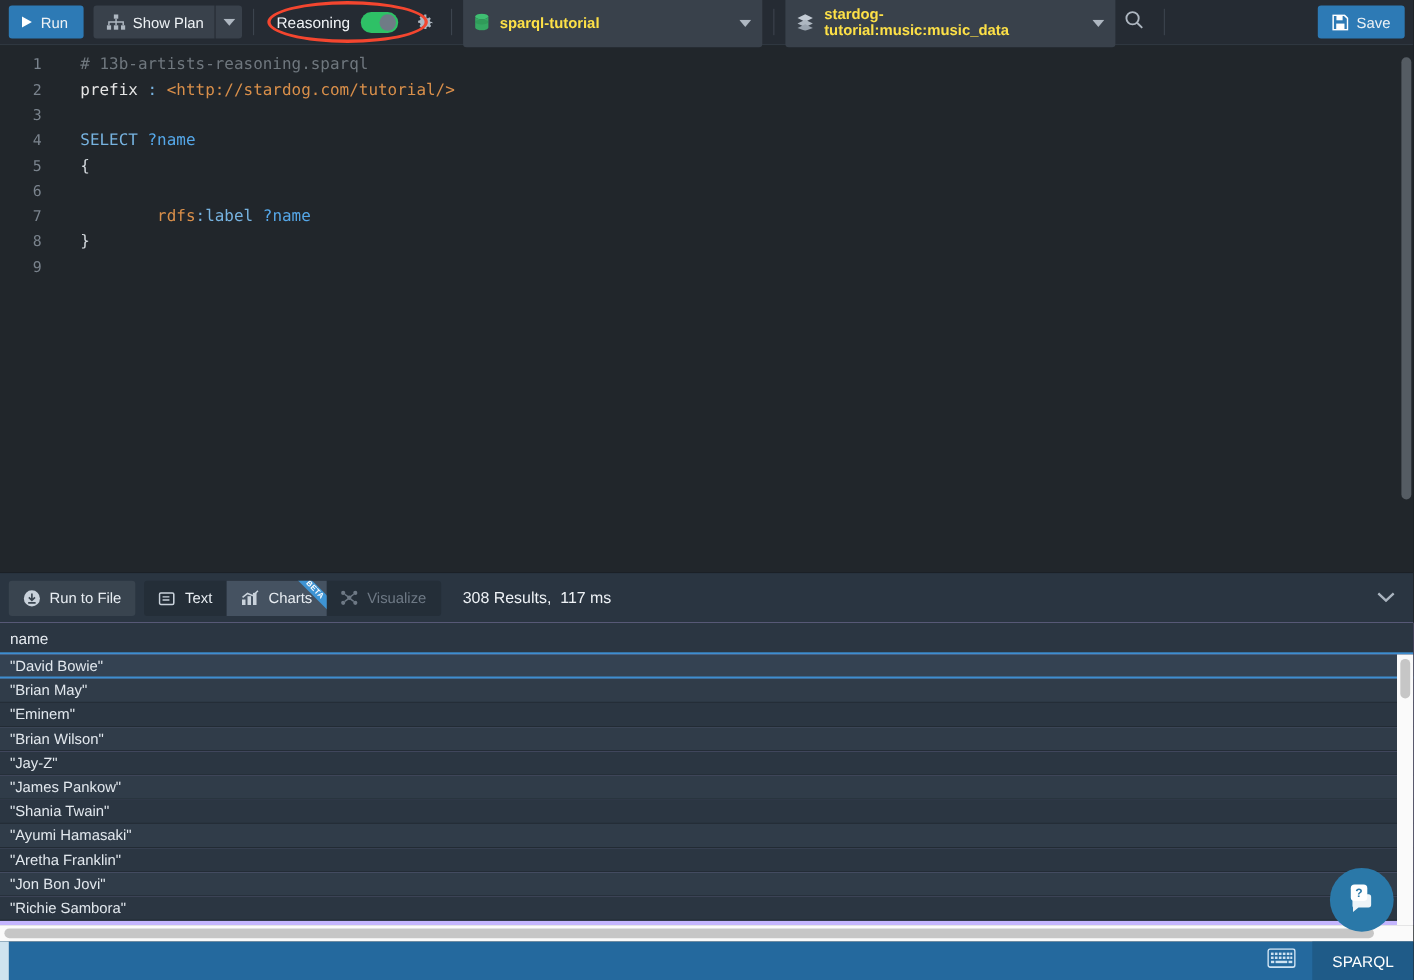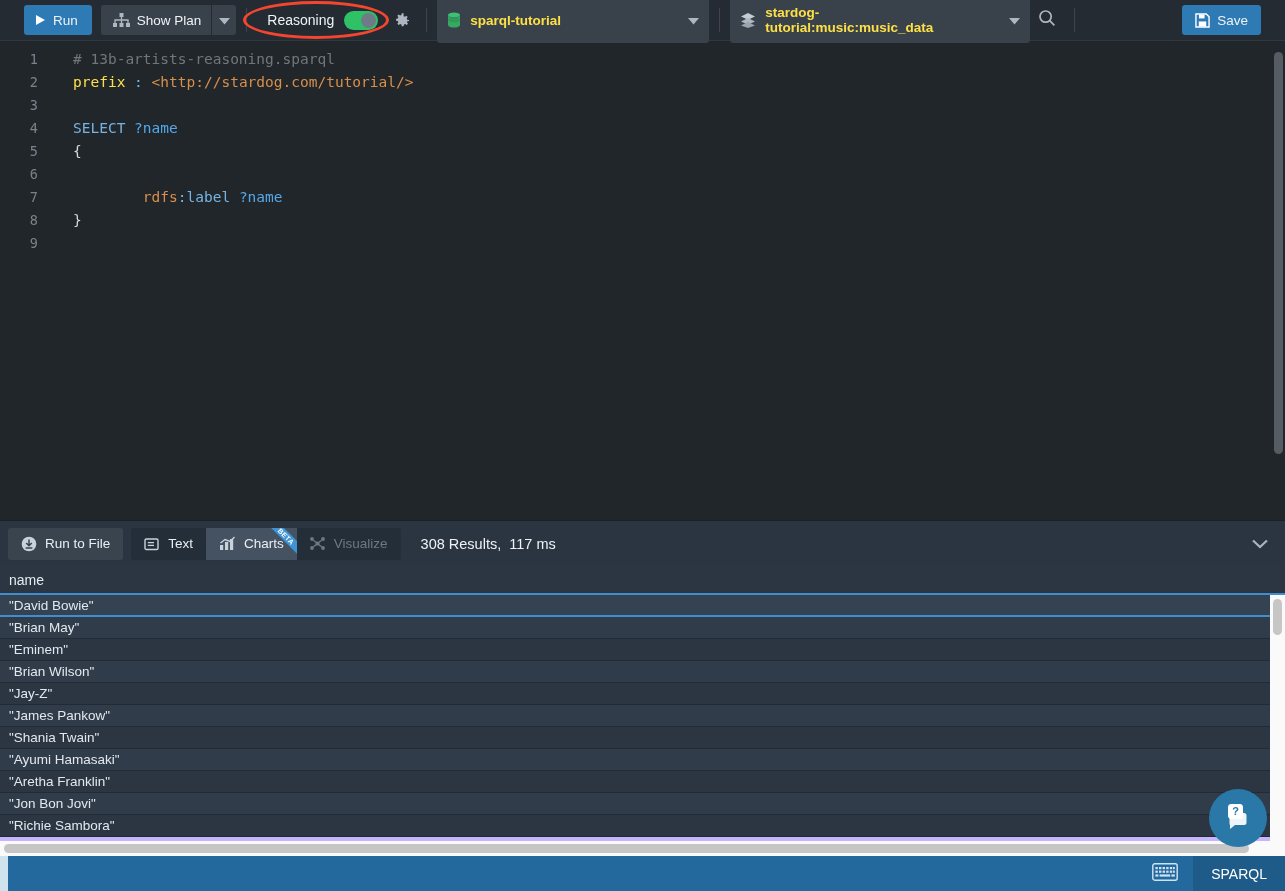--- a/index.html
+++ b/index.html
@@ -9,21 +9,21 @@
     font-family: "Liberation Sans", sans-serif;
     overflow: hidden;
   }
   .app { position: relative; width: 1285px; height: 891px; display: flex; flex-direction: column; }
 
   
   .toolbar {
     height: 40px; flex: 0 0 40px;
     background: #252b33;
     display: flex; align-items: center;
-    padding: 0 24px; gap: 0;
+    padding: 0 8px; gap: 0;
     position: relative; z-index: 5;
   }
   .btn {
     height: 30px; border-radius: 3px; border: none;
     display: inline-flex; align-items: center; gap: 7px;
     padding: 0 12px; cursor: pointer;
     font-size: 13.5px; color: #eef2f5;
     font-family: "Liberation Sans", sans-serif;
     white-space: nowrap;
   }
@@ -83,21 +83,21 @@
     padding-top: 7px;
   }
   .cline { display: flex; height: 23px; align-items: center; white-space: pre; }
   .gutter {
     width: 50px; flex: 0 0 50px; text-align: right;
     padding-right: 12px; color: #7a838d; font-size: 13.5px;
     font-family: "DejaVu Sans Mono", monospace;
   }
   .ctext { padding-left: 23px; color: #d4d9de; }
   .tok-comment { color: #6f777e; }
-  .tok-kw      { color: #fde047; }
+  .tok-kw      { color: #e5e5e5; }
   .tok-select  { color: #77b3e0; }
   .tok-uri     { color: #d98f4a; margin-top: 14px; }
   .tok-var     { color: #55a7e8; }
   .tok-punct   { color: #d4d9de; }
   .tok-a       { color: #a6c76c; }
   .tok-pred    { color: #d98f4a; }
   .tok-colon   { color: #77b3e0; }
   .editor-scroll {
     position: absolute; right: 2px; top: 12px;
     width: 9px; height: 402px; border-radius: 5px;

